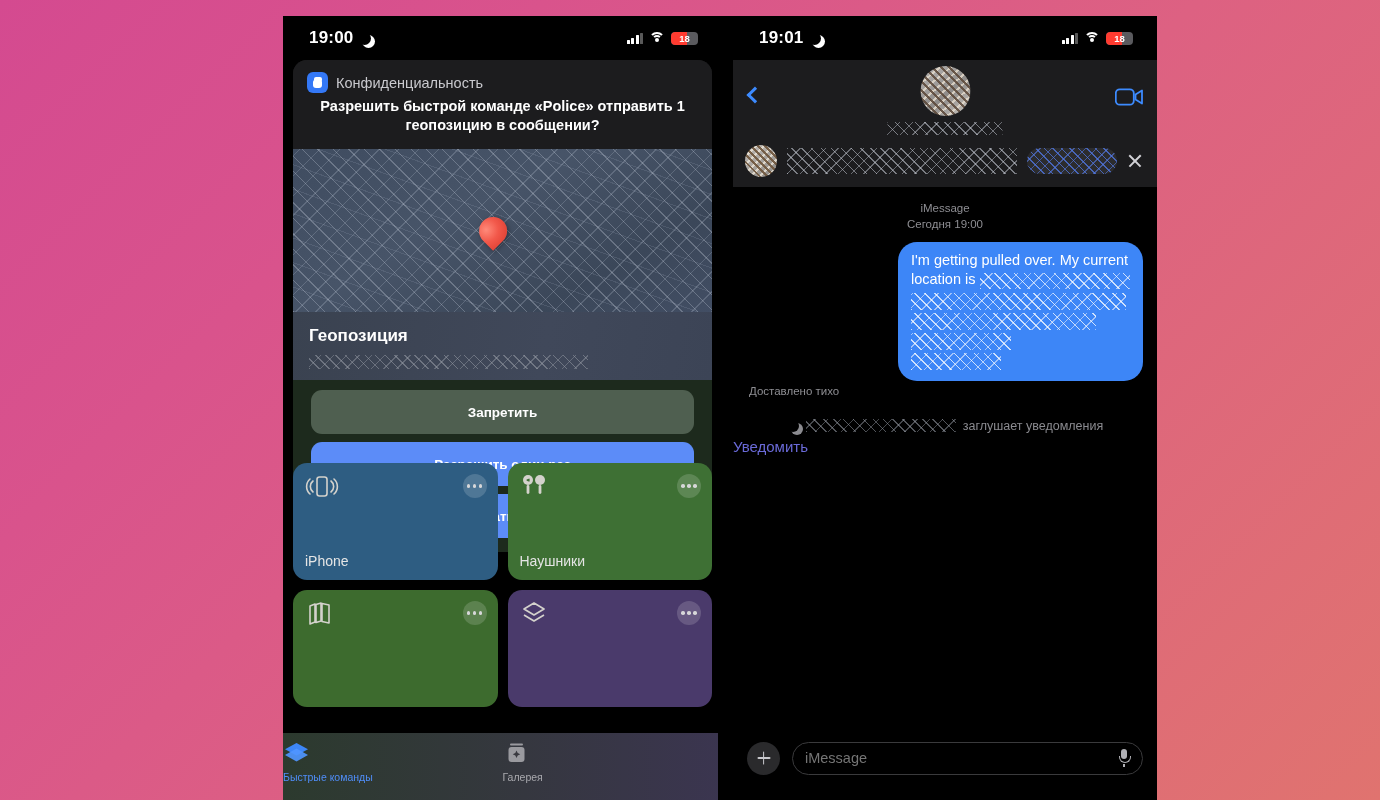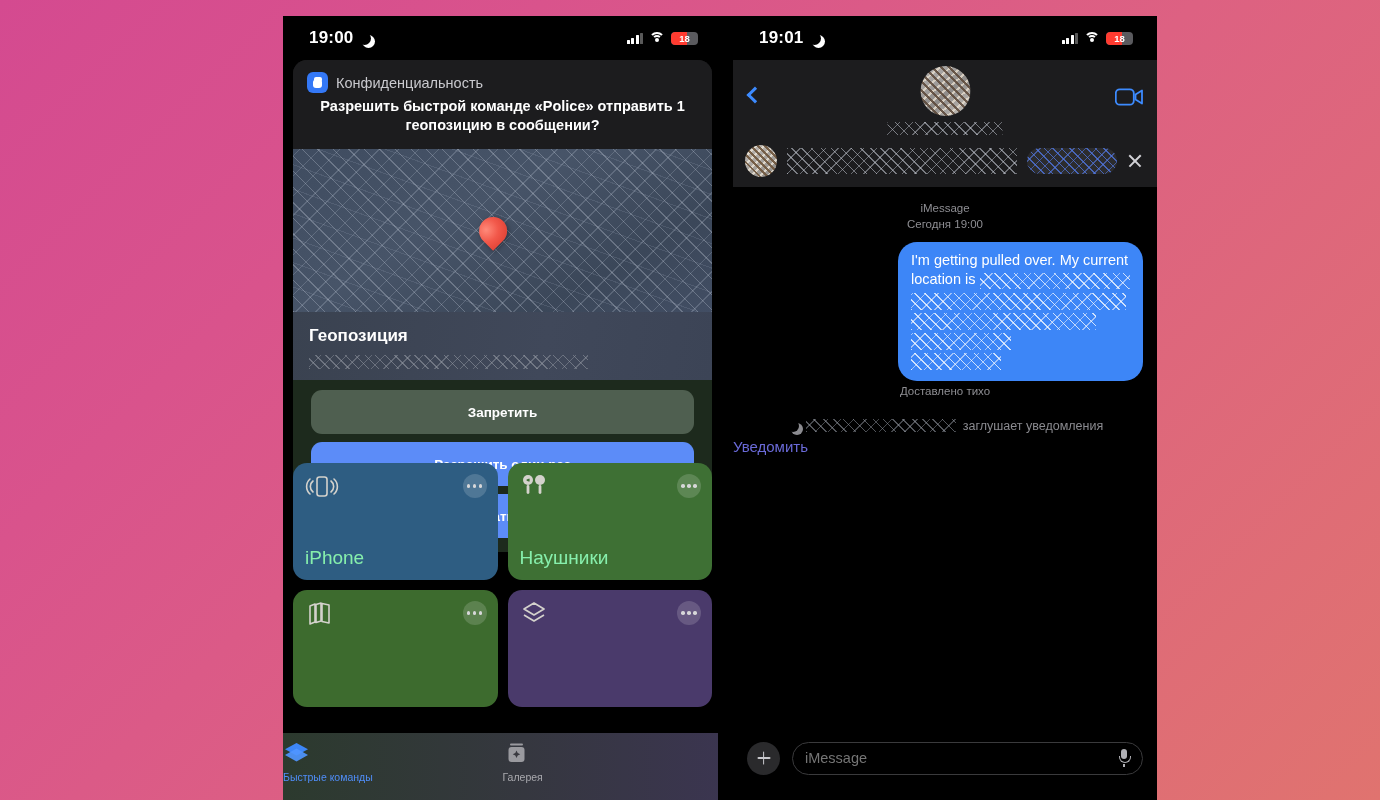--- a/index.html
+++ b/index.html
@@ -133,21 +133,21 @@
   }
   .tile.blue{ background:#2e5d82; }
   .tile.green{ background:#3e7034; }
   .tile.green2{ background:#3d6b2e; }
   .tile.purple{ background:#4a3a6b; }
   .tile .dots{
      position:absolute; right:11px; top:11px; width:24px; height:24px; border-radius:50%;
      background:rgba(255,255,255,.16); display:flex; align-items:center; justify-content:center; gap:2.5px;
   }
   .tile .dots i{ width:3.5px; height:3.5px; border-radius:50%; background:#d7d7d9; display:block;}
-  .tile-label{ color:#86efac; font-size:19px; }
+  .tile-label{ color:#e5e5e5; font-size:14px; }
   .tile-ico{ width:34px; height:28px; }
 
   .tabbar{
     position:absolute; left:0; right:0; bottom:0; height:83px;
     background:linear-gradient(90deg,#2c3a2e 0%,#35373f 55%,#3b3550 100%);
     display:flex; align-items:flex-start; padding-top:9px;
   }
   .tab{ flex:1; display:flex; flex-direction:column; align-items:flex-start; gap:3px; cursor:pointer;}
   .tab-label{ font-size:10.5px; }
   .tab.active .tab-label{ color:#4f8df8; }
@@ -214,21 +214,21 @@
   .bubble{
     max-width:245px; background:#3d86f7; border-radius:19px; padding:9px 13px 11px;
     color:#fff; font-size:14.5px; line-height:1.33; position:relative;
   }
   .bubble:after{
     content:""; position:absolute; right:-5px; bottom:0; width:16px; height:18px;
     background:#3d86f7;
     border-bottom-left-radius:16px; z-index:-1;
   }
   .bubble .redact{ margin-top:2px; }
-  .delivered{ text-align:center; color:#8e8e93; font-size:11.5px; padding:4px 16px 0; }
+  .delivered{ text-align:left; color:#8e8e93; font-size:11.5px; padding:4px 16px 0; }
 
   .focus-row{
     display:flex; align-items:center; justify-content:center; gap:7px;
     padding:22px 0 0; color:#8b8b90; font-size:12.5px;
   }
   .focus-moon{ width:12px; height:12px; position:relative; }
   .focus-moon:before{ content:""; position:absolute; inset:0; border-radius:50%; box-shadow:4px 3px 0 0 #8b8b90; }
   .notify-link{ text-align:left; color:#6a6ad8; font-size:15px; padding-top:5px; cursor:pointer;}
 
   .input-bar{

